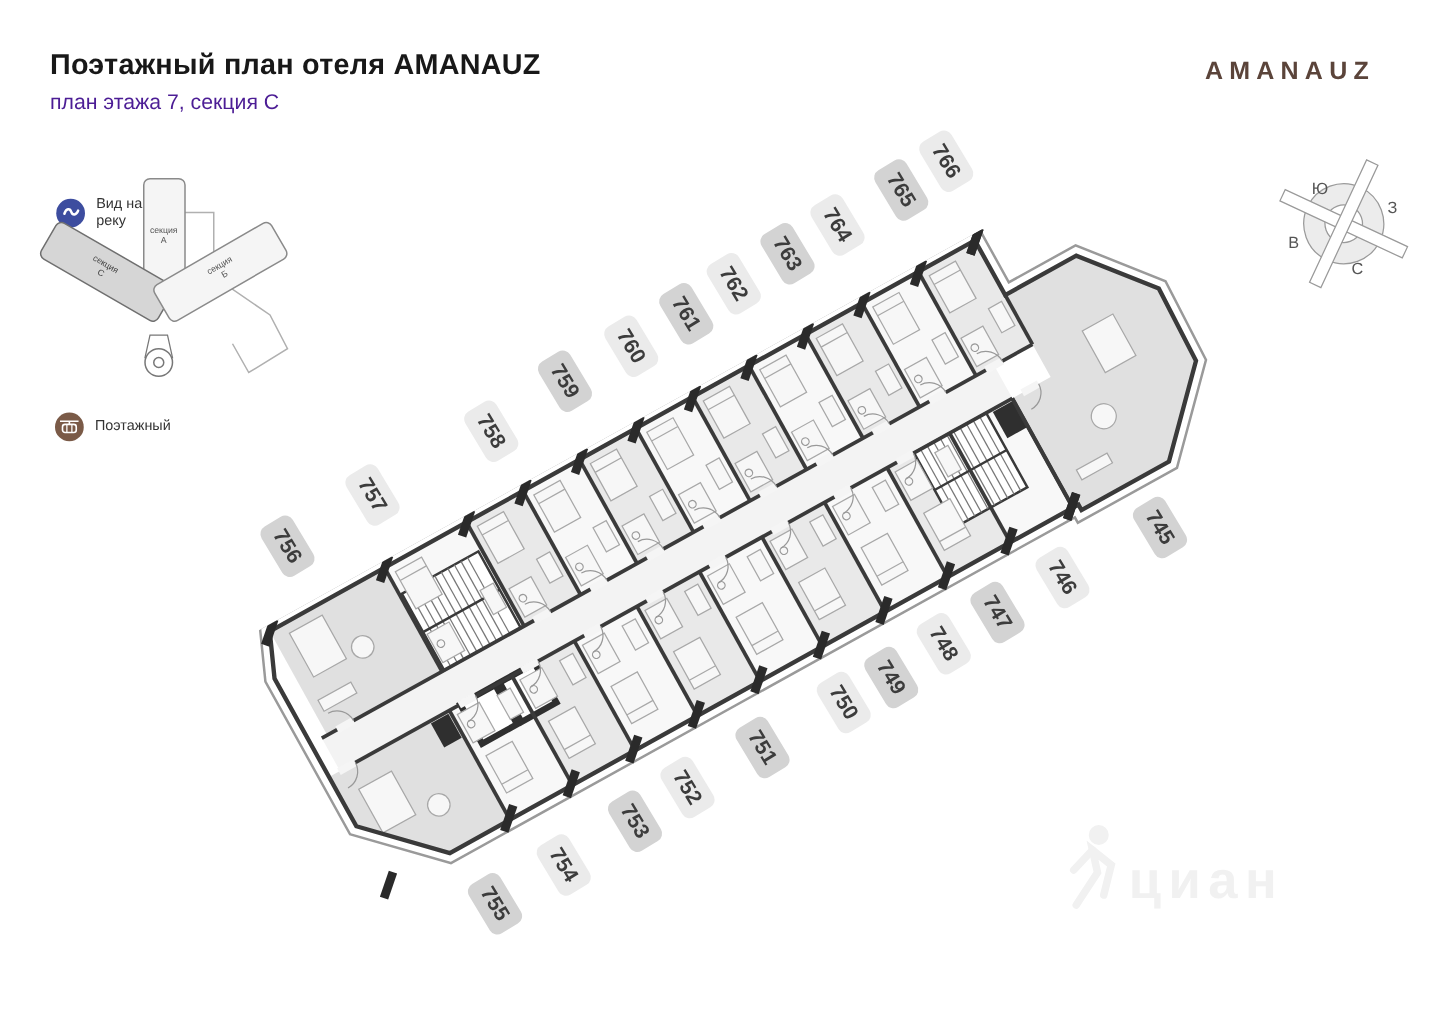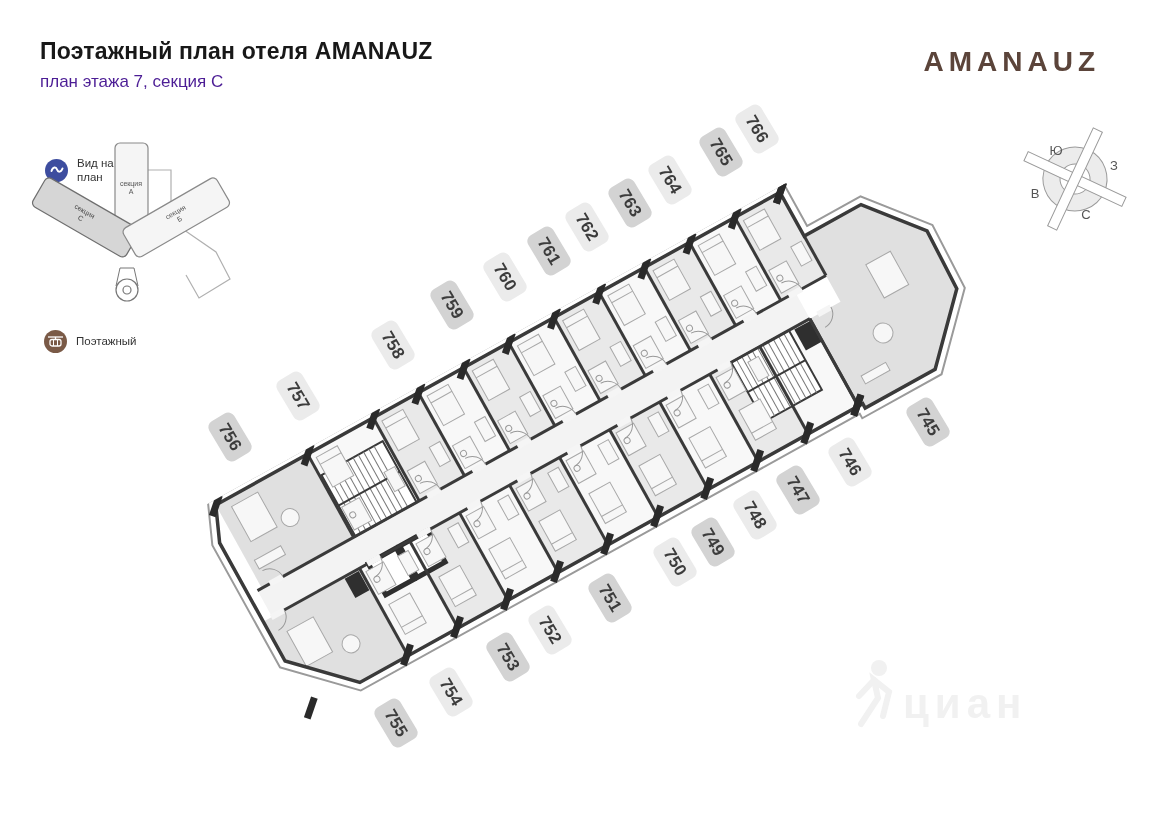--- a/index.html
+++ b/index.html
@@ -1,20 +1,20 @@
 <!DOCTYPE html>
 <html><head>
 <meta charset="utf-8">
 <style>
   html,body{margin:0;padding:0;background:#fff;}
   .canvas{position:relative;width:1146px;height:819px;background:#ffffff;overflow:hidden;
           font-family:"Liberation Sans", sans-serif;color:#1c1c1c;}
   .title{position:absolute;left:40px;top:38px;font-size:23px;font-weight:700;letter-spacing:.2px;color:#181818;}
   .subtitle{position:absolute;left:40px;top:72px;font-size:17px;font-weight:400;color:#4c1d95;}
-  .logo{position:absolute;top:46px;right:46px;font-size:28px;font-weight:700;letter-spacing:5px;color:#5b443a;}
+  .logo{position:absolute;top:46px;right:46px;font-size:20px;font-weight:700;letter-spacing:5px;color:#5b443a;}
   .legend-row{position:absolute;display:flex;align-items:center;gap:9px;font-size:11.5px;color:#333;line-height:1.25;}
   .legend-river{left:45px;top:156px;}
   .legend-lift{left:44px;top:330px;}
   .legend-label{width:60px;}
   .round-icon{width:23px;height:23px;border-radius:50%;display:flex;align-items:center;justify-content:center;flex:0 0 auto;}
   .minimap{position:absolute;left:20px;top:128px;}
   .compass{position:absolute;left:1022px;top:122px;}
   .bplan{position:absolute;left:185px;top:305px;transform:rotate(-29deg);}
   .chip{position:absolute;width:46px;height:29px;border-radius:7px;display:flex;align-items:center;justify-content:center;
         font-size:17px;font-weight:600;color:#3c3c3c;transform:translate(-50%,-50%) rotate(59deg);}
@@ -30,21 +30,21 @@
   <div class="title">Поэтажный план отеля AMANAUZ</div>
   <div class="subtitle">план этажа 7, секция C</div>
   <div class="logo">AMANAUZ</div>
 
   <div class="legend-row legend-river">
     <span class="round-icon" style="background:#3d4d9f">
       <svg width="14" height="10" viewBox="0 0 14 10">
         <path d="M1.5 6 C3 1.5 6 1.5 7 4.5 C8 7.5 11 7.5 12.5 3.5" stroke="#ffffff" stroke-width="2" fill="none" stroke-linecap="round"></path>
       </svg>
     </span>
-    <span class="legend-label">Вид на план</span>
+    <span class="legend-label">Вид на реку</span>
   </div>
 
   <div class="legend-row legend-lift">
     <span class="round-icon" style="background:#7a5a47">
       <svg width="15" height="13" viewBox="0 0 15 13">
         <line x1="0" y1="2" x2="15" y2="2" stroke="#fff" stroke-width="1.3"></line>
         <line x1="7.5" y1="2" x2="7.5" y2="4.5" stroke="#fff" stroke-width="1.3"></line>
         <rect x="2" y="4.5" width="11" height="6.5" rx="2" fill="none" stroke="#fff" stroke-width="1.3"></rect>
         <line x1="5.5" y1="4.5" x2="5.5" y2="11" stroke="#fff" stroke-width="1"></line>
         <line x1="9.5" y1="4.5" x2="9.5" y2="11" stroke="#fff" stroke-width="1"></line>

